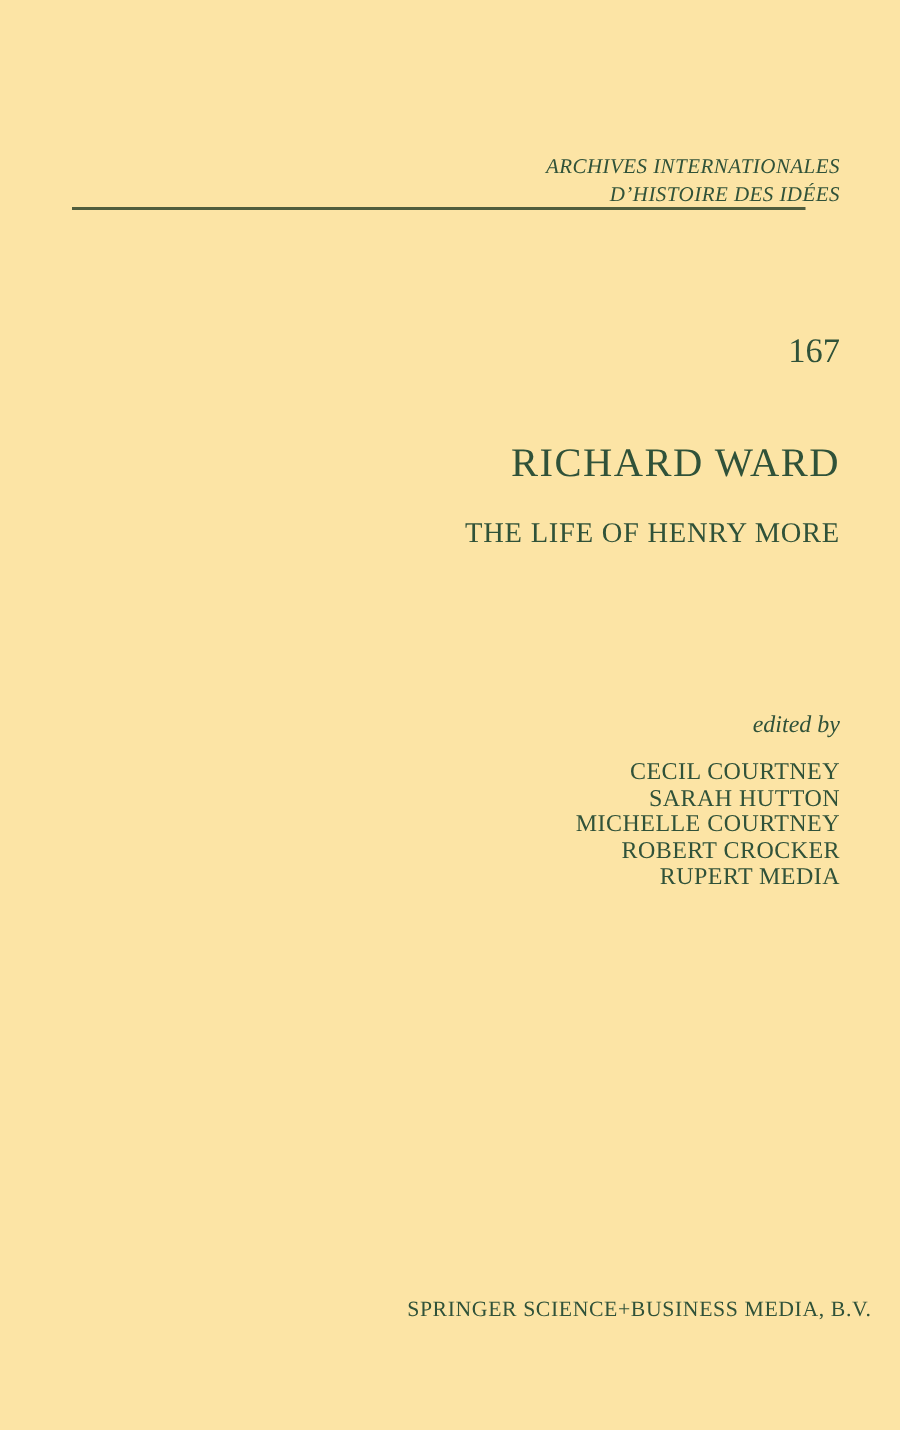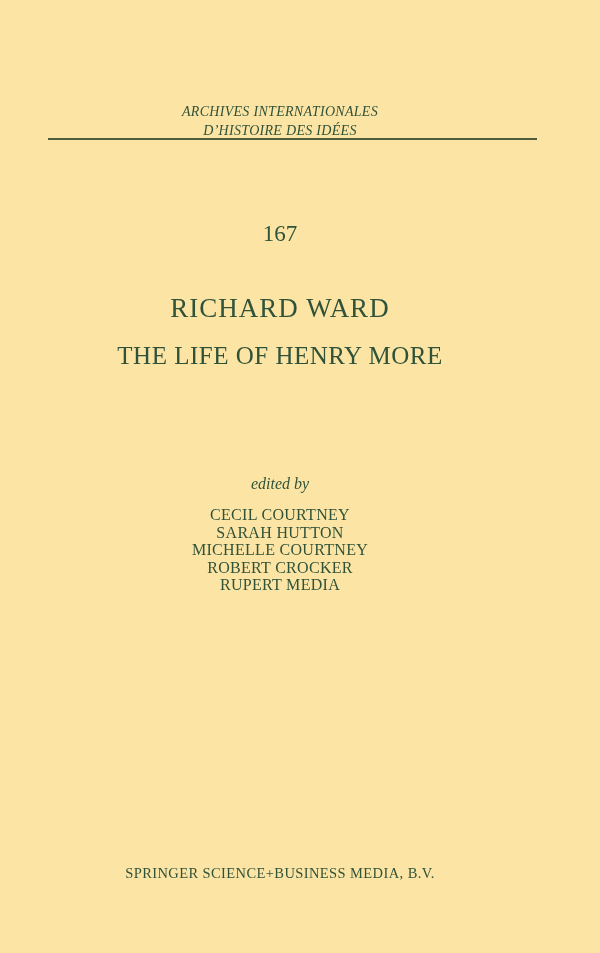--- a/index.html
+++ b/index.html
@@ -16,21 +16,21 @@
     overflow: hidden;
   }
   .cover {
     position: absolute;
     inset: 0;
   }
   .centered {
     position: absolute;
     left: 0;
     width: 560px;
-    text-align: center;
+    text-align: right;
   }
   .series {
     font-style: italic;
     font-size: 14px;
     line-height: 19px;
     letter-spacing: 0.3px;
   }
   .series-fr { top: 102px; }
   .series-en { top: 141px; }
   .rule {
@@ -47,21 +47,21 @@
     line-height: 23px;
   }
   .author {
     top: 295px;
     font-size: 27px;
     line-height: 27px;
     letter-spacing: 1px;
   }
   .title-line1 {
     top: 343px;
-    font-size: 25px;
+    font-size: 19px;
     line-height: 25px;
     letter-spacing: 0.5px;
   }
   .title-line2 {
     top: 371px;
     font-size: 19px;
     line-height: 19px;
     letter-spacing: 0.5px;
   }
   .edited-by {
@@ -74,20 +74,21 @@
     top: 506px;
     font-size: 16px;
     line-height: 17.5px;
     letter-spacing: 0.3px;
   }
   .publisher {
     top: 865px;
     font-size: 14.5px;
     line-height: 16px;
     letter-spacing: 0.4px;
+    margin-left: 21px;
   }
 </style>
 </head>
 <body>
 
 <div class="cover">
 
   <div class="centered series series-fr">
     <div>ARCHIVES INTERNATIONALES</div>
     <div>D’HISTOIRE DES IDÉES</div>

